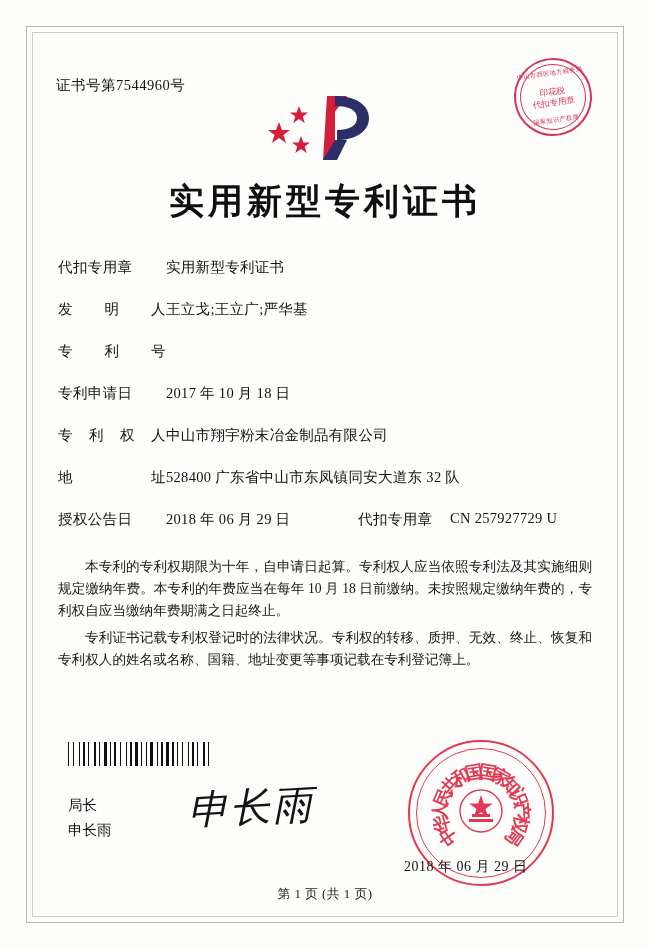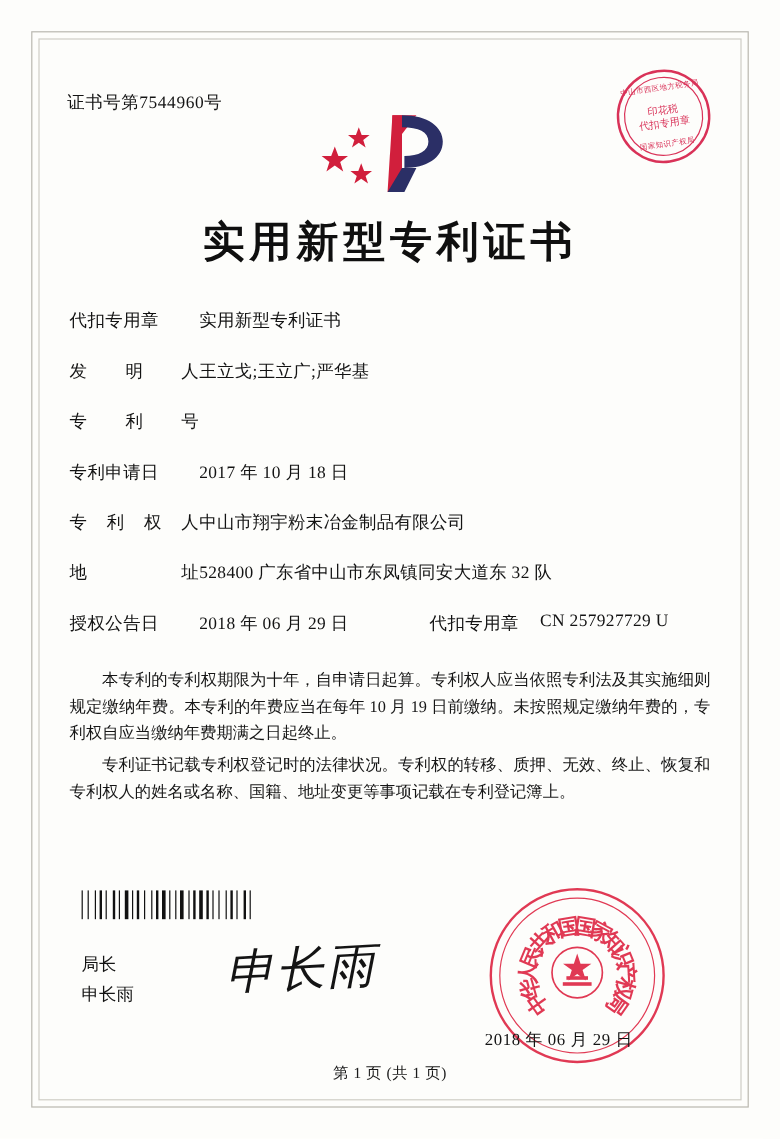--- a/index.html
+++ b/index.html
@@ -192,21 +192,20 @@
   }
 
   
   .sig-block {
     position: absolute;
     left: 68px;
     top: 793px;
     font-size: 14.5px;
     line-height: 25px;
     color: #131313;
-    font-family: Liberation Mono, monospace;
   }
   .sig-hand {
     position: absolute;
     left: 188px;
     top: 780px;
     font-size: 40px;
     font-family: "Liberation Serif", serif;
     color: #141414;
     transform: rotate(-3deg);
     letter-spacing: 2px;
@@ -362,21 +361,21 @@
       </div>
       <div class="col-b">
         <div class="field-label">代扣专用章</div>
         <div class="field-value">CN 257927729 U</div>
       </div>
     </div>
 
   </div>
 
   <div class="body-text">
-    <p>本专利的专利权期限为十年，自申请日起算。专利权人应当依照专利法及其实施细则规定缴纳年费。本专利的年费应当在每年 10 月 19 日前缴纳。未按照规定缴纳年费的，专利权自应当缴纳年费期满之日起终止。</p>
+    <p>本专利的专利权期限为十年，自申请日起算。专利权人应当依照专利法及其实施细则规定缴纳年费。本专利的年费应当在每年 10 月 18 日前缴纳。未按照规定缴纳年费的，专利权自应当缴纳年费期满之日起终止。</p>
     <p>专利证书记载专利权登记时的法律状况。专利权的转移、质押、无效、终止、恢复和专利权人的姓名或名称、国籍、地址变更等事项记载在专利登记簿上。</p>
   </div>
 
   <div class="barcode">
       <i style="width:1px;background:#111;margin-right:1px;"></i>
       <i style="width:2px;background:transparent;margin-right:1px;"></i>
       <i style="width:1px;background:#111;margin-right:1px;"></i>
       <i style="width:3px;background:transparent;margin-right:1px;"></i>
       <i style="width:1px;background:#111;margin-right:1px;"></i>
       <i style="width:1px;background:transparent;margin-right:1px;"></i>

